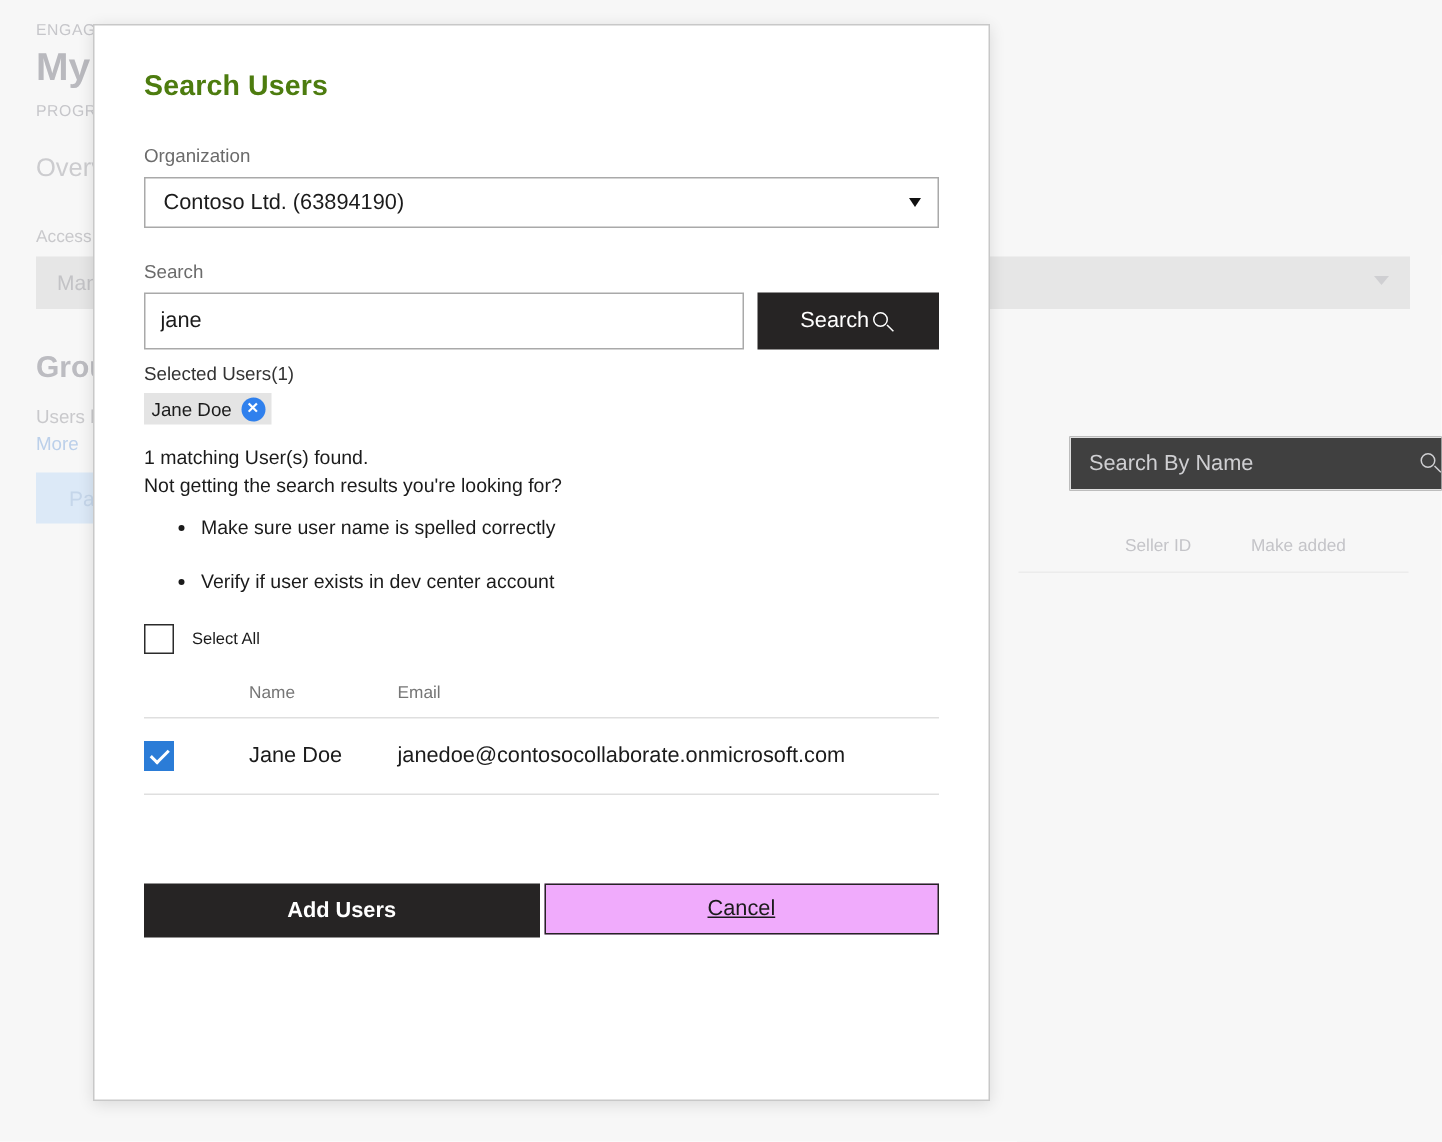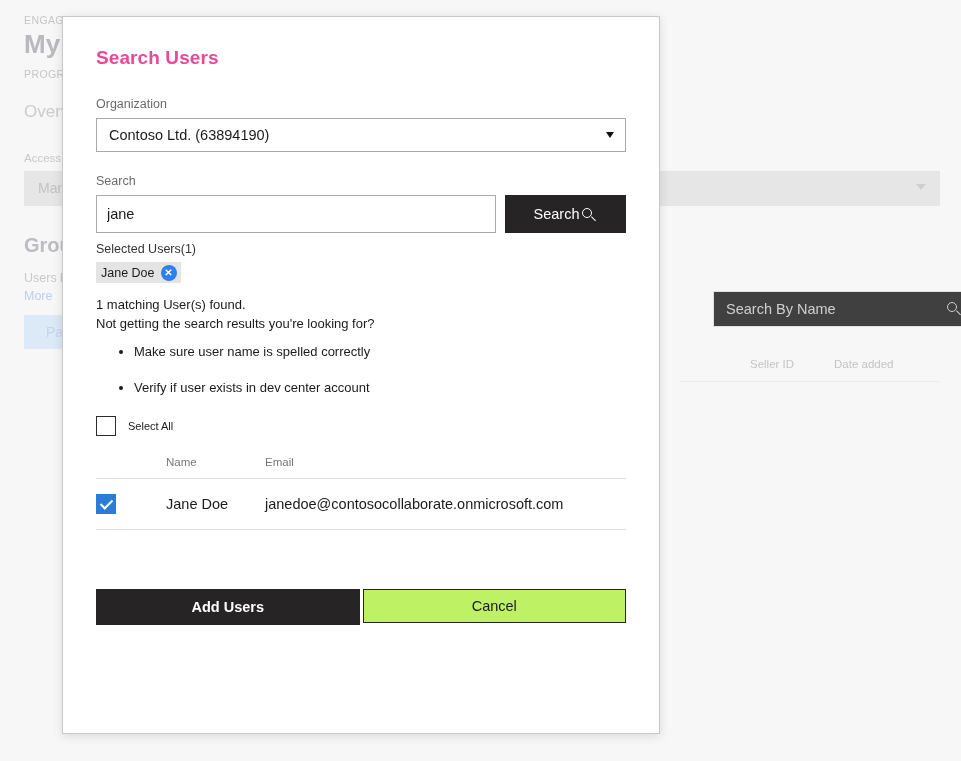--- a/index.html
+++ b/index.html
@@ -188,21 +188,21 @@
     border: 1px solid #c8c8c8;
     box-sizing: border-box;
     box-shadow: 0 2px 10px rgba(0,0,0,.12);
   }
   #modal-body {
     padding: 30px 33px 0 33px;
   }
   #modal-title {
     font-size: 19px;
     font-weight: bold;
-    color: #ec4899;
+    color: #4d7c0f;
     margin: 0 0 28px 0;
     letter-spacing: .1px;
   }
 
   .field-label {
     font-size: 12.5px;
     color: #6b6b6b;
     margin-bottom: 7px;
   }
 
@@ -387,27 +387,28 @@
     color: #fff;
     border: none;
     font-family: "Liberation Sans", sans-serif;
     font-size: 14.5px;
     font-weight: bold;
     cursor: pointer;
   }
   #cancel-button {
     width: 265px;
     height: 34px;
-    background: #bef264;
+    background: #f0abfc;
     color: #1b1b1b;
     border: 1.5px solid #262424;
     box-sizing: border-box;
     font-family: "Liberation Sans", sans-serif;
     font-size: 14.5px;
     cursor: pointer;
+    text-decoration: underline;
   }
 </style>
 </head>
 <body>
 
 <div id="background-page">
 
   <div id="bg-left">
     <div id="bg-eyebrow">ENGAGEMENT</div>
     <div id="bg-title">My</div>
@@ -426,21 +427,21 @@
 
   <div id="bg-search-wrap">
     <span id="bg-search-placeholder">Search By Name</span>
     <span class="mag" id="bg-search-icon">
         <i></i>
       </span>
   </div>
 
   <div id="bg-table-head">
     <span id="bg-th-seller">Seller ID</span>
-    <span id="bg-th-date">Date added</span>
+    <span id="bg-th-date">Make added</span>
   </div>
   <div id="bg-table-rule"></div>
 </div>
 
 <div id="modal-overlay">
   <div id="modal">
     <div id="modal-body">
 
       <h1 id="modal-title">Search Users</h1>
 

